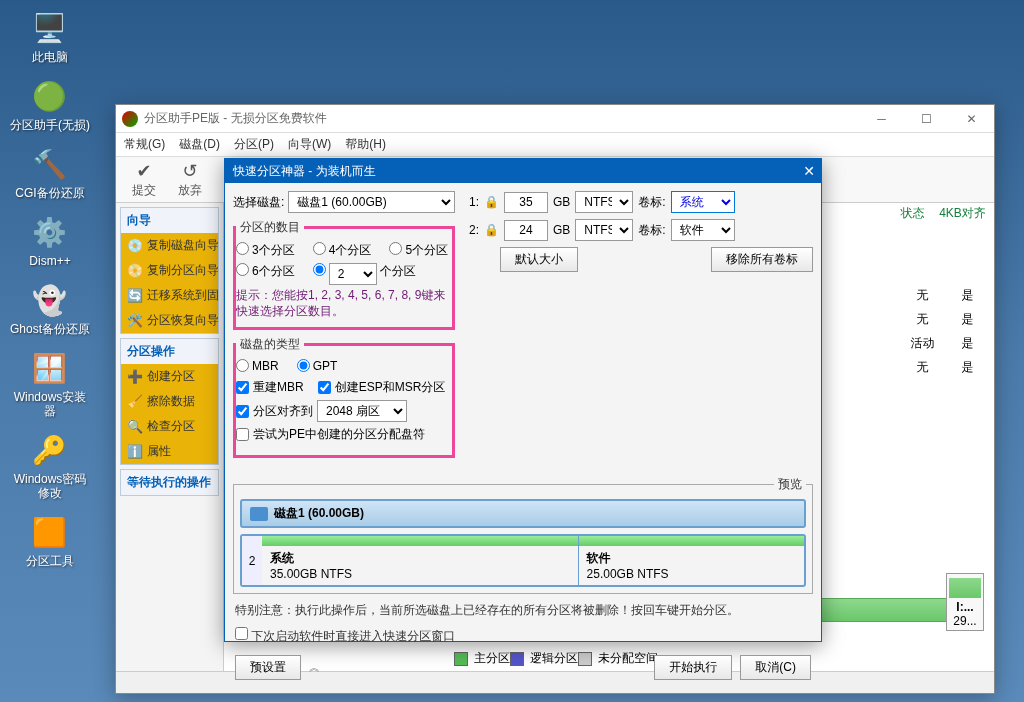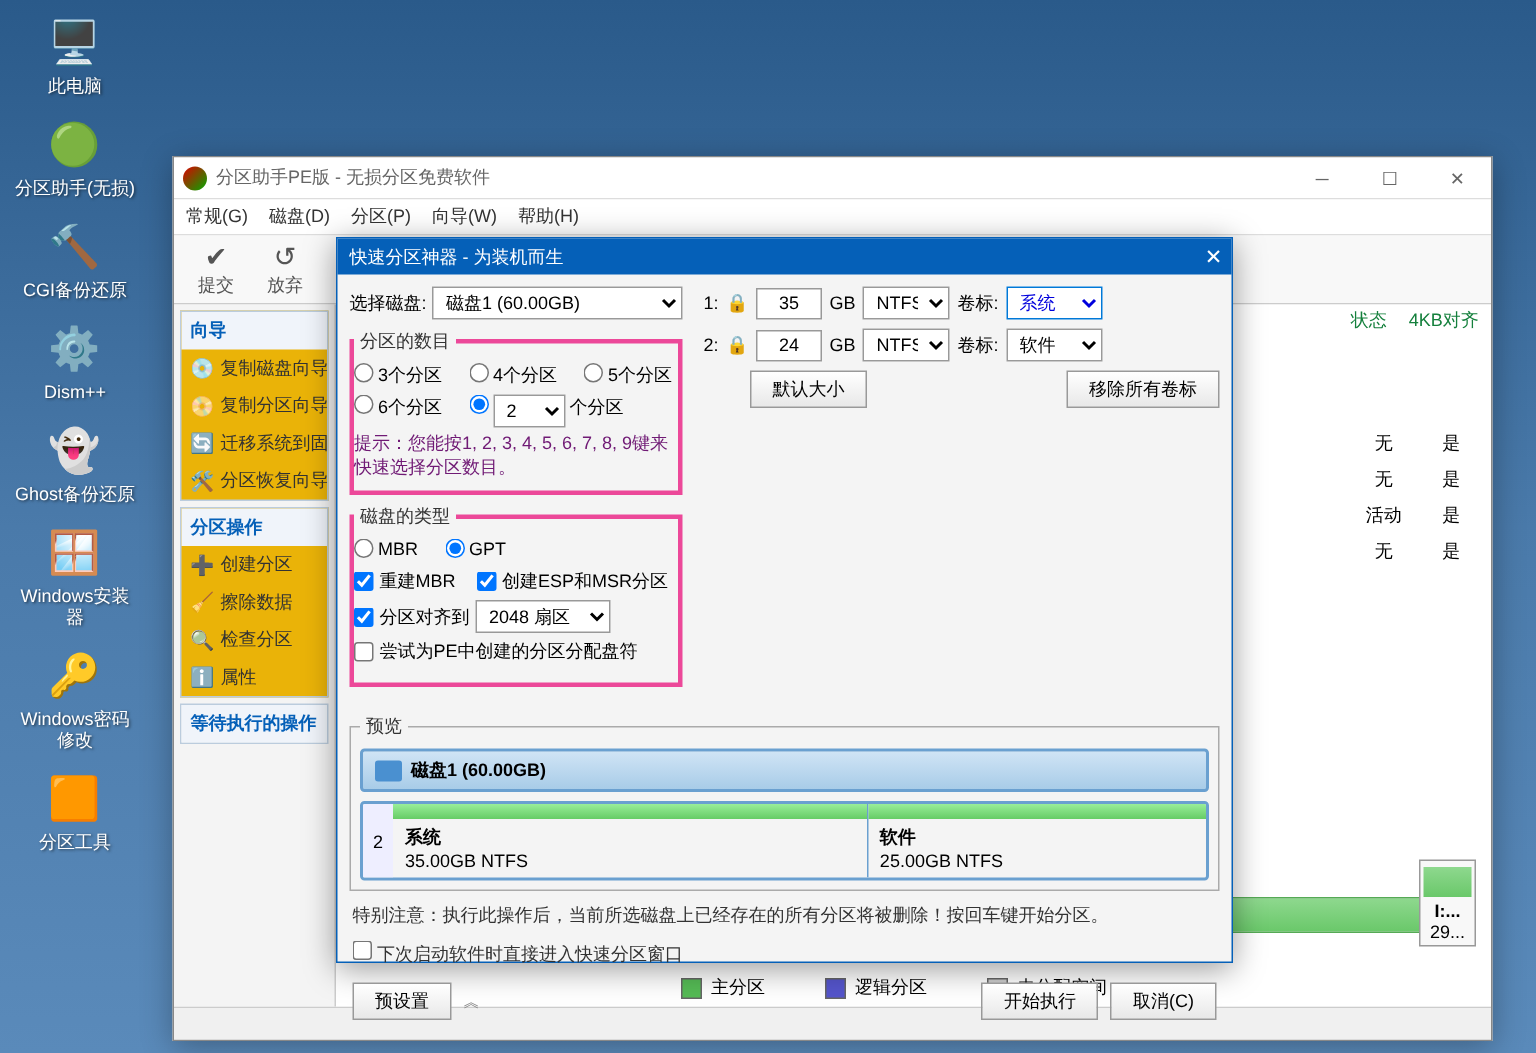--- a/index.html
+++ b/index.html
@@ -38,21 +38,21 @@
 .header-cols span { display:inline-block; text-align:center; }
 
 .datarows { position:absolute; right:4px; top:80px; }
 .datarows .row { height:24px; display:flex; align-items:center; }
 .datarows .row span { display:inline-block; text-align:center; width:45px; }
 
 .pbar { position:absolute; left:230px; right:10px; top:395px; height:24px; background:linear-gradient(to bottom,#8ed88e,#6ac86a); border:1px solid #5a5; border-radius:3px; }
 .pblock { position:absolute; right:10px; top:370px; width:38px; height:58px; border:1px solid #999; background:#f8f8f8; text-align:center; padding-top:2px; }
 .pblock .pb { height:20px; background:linear-gradient(to bottom,#8ed88e,#6ac86a); margin:2px; }
 
-.legend { position:absolute; left:230px; bottom:4px; display:flex; gap:40px; align-items:flex-end; }
+.legend { position:absolute; left:230px; bottom:4px; display:flex; align-items:flex-end; }
 .legend .litem { display:flex; align-items:center; gap:6px; }
 .legend .sw { width:14px; height:14px; border:1px solid #666; }
 
 .statusbar { height:22px; background:#f0f0f0; border-top:1px solid #ccc; }
 
 
 .dialog { position:absolute; left:224px; top:158px; width:598px; height:484px; background:#f4f4f4; border:1px solid #0560b8; box-shadow:0 4px 20px rgba(0,0,0,.4); z-index:10; }
 .dtitle { height:24px; background:#0560b8; color:#fff; display:flex; align-items:center; padding-left:8px; }
 .dtitle .dx { margin-left:auto; width:24px; text-align:center; cursor:pointer; font-size:14px; }
 .dbody { padding:8px; display:flex; gap:8px; }
@@ -70,21 +70,21 @@
 .hint { color:#701a75; margin-top:2px; line-height:16px; }
 
 .chks label { display:flex; align-items:center; gap:4px; margin-bottom:4px; }
 
 .prow { display:flex; align-items:center; gap:5px; margin-bottom:6px; }
 .prow .n { width:16px; text-align:right; }
 .prow input[type=text] { width:44px; text-align:center; }
 .btn { border:1px solid #999; background:linear-gradient(#fff,#e8e8e8); padding:3px 14px; cursor:pointer; }
 
 .preview { border:1px solid #aaa; margin:4px 8px; padding:6px; }
-.preview legend { padding:0 4px; }
+.preview legend { padding:0 4px;text-align:right; }
 .pvhdr { background:linear-gradient(#d0e4f5,#a8cce8); border:2px solid #6aa0d0; border-radius:3px; padding:4px 8px; font-weight:bold; display:flex; align-items:center; gap:6px; }
 .pvhdr .dico { width:18px;height:14px;background:#4a90d0;border-radius:2px; }
 .pvparts { display:flex; margin-top:6px; border:2px solid #6aa0d0; border-radius:3px; overflow:hidden; }
 .pvpart { border-right:1px solid #6aa0d0; padding:0; }
 .pvpart:last-child { border-right:none; }
 .pvbar { height:10px; background:linear-gradient(#9e9,#6c6); }
 .pvtxt { padding:4px 8px; }
 .pvtxt .pname { font-weight:bold; }
 .pvnum { width:20px; display:flex; align-items:center; justify-content:center; background:#eef; }
 

